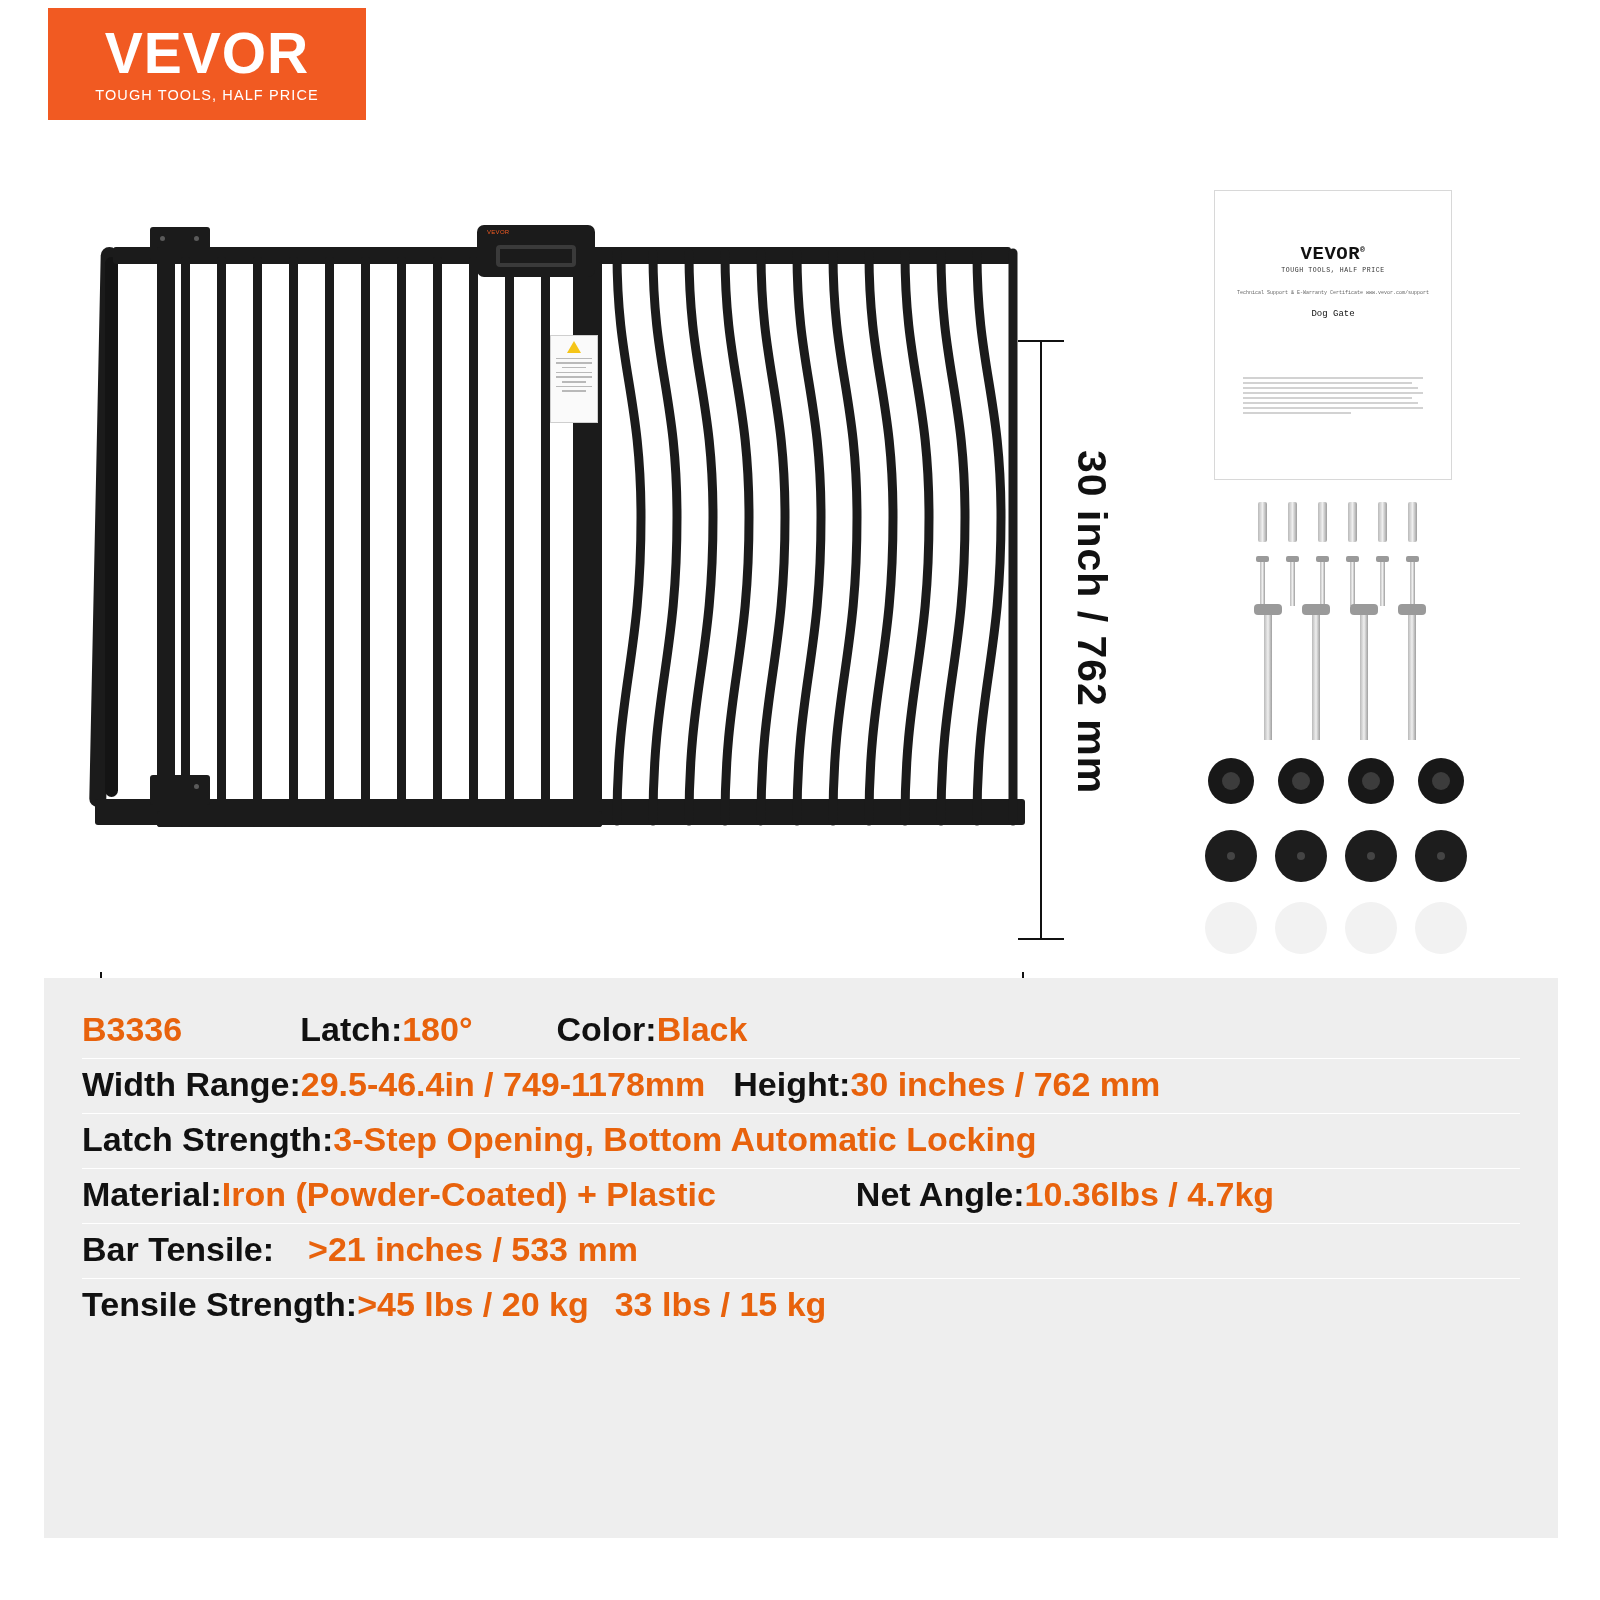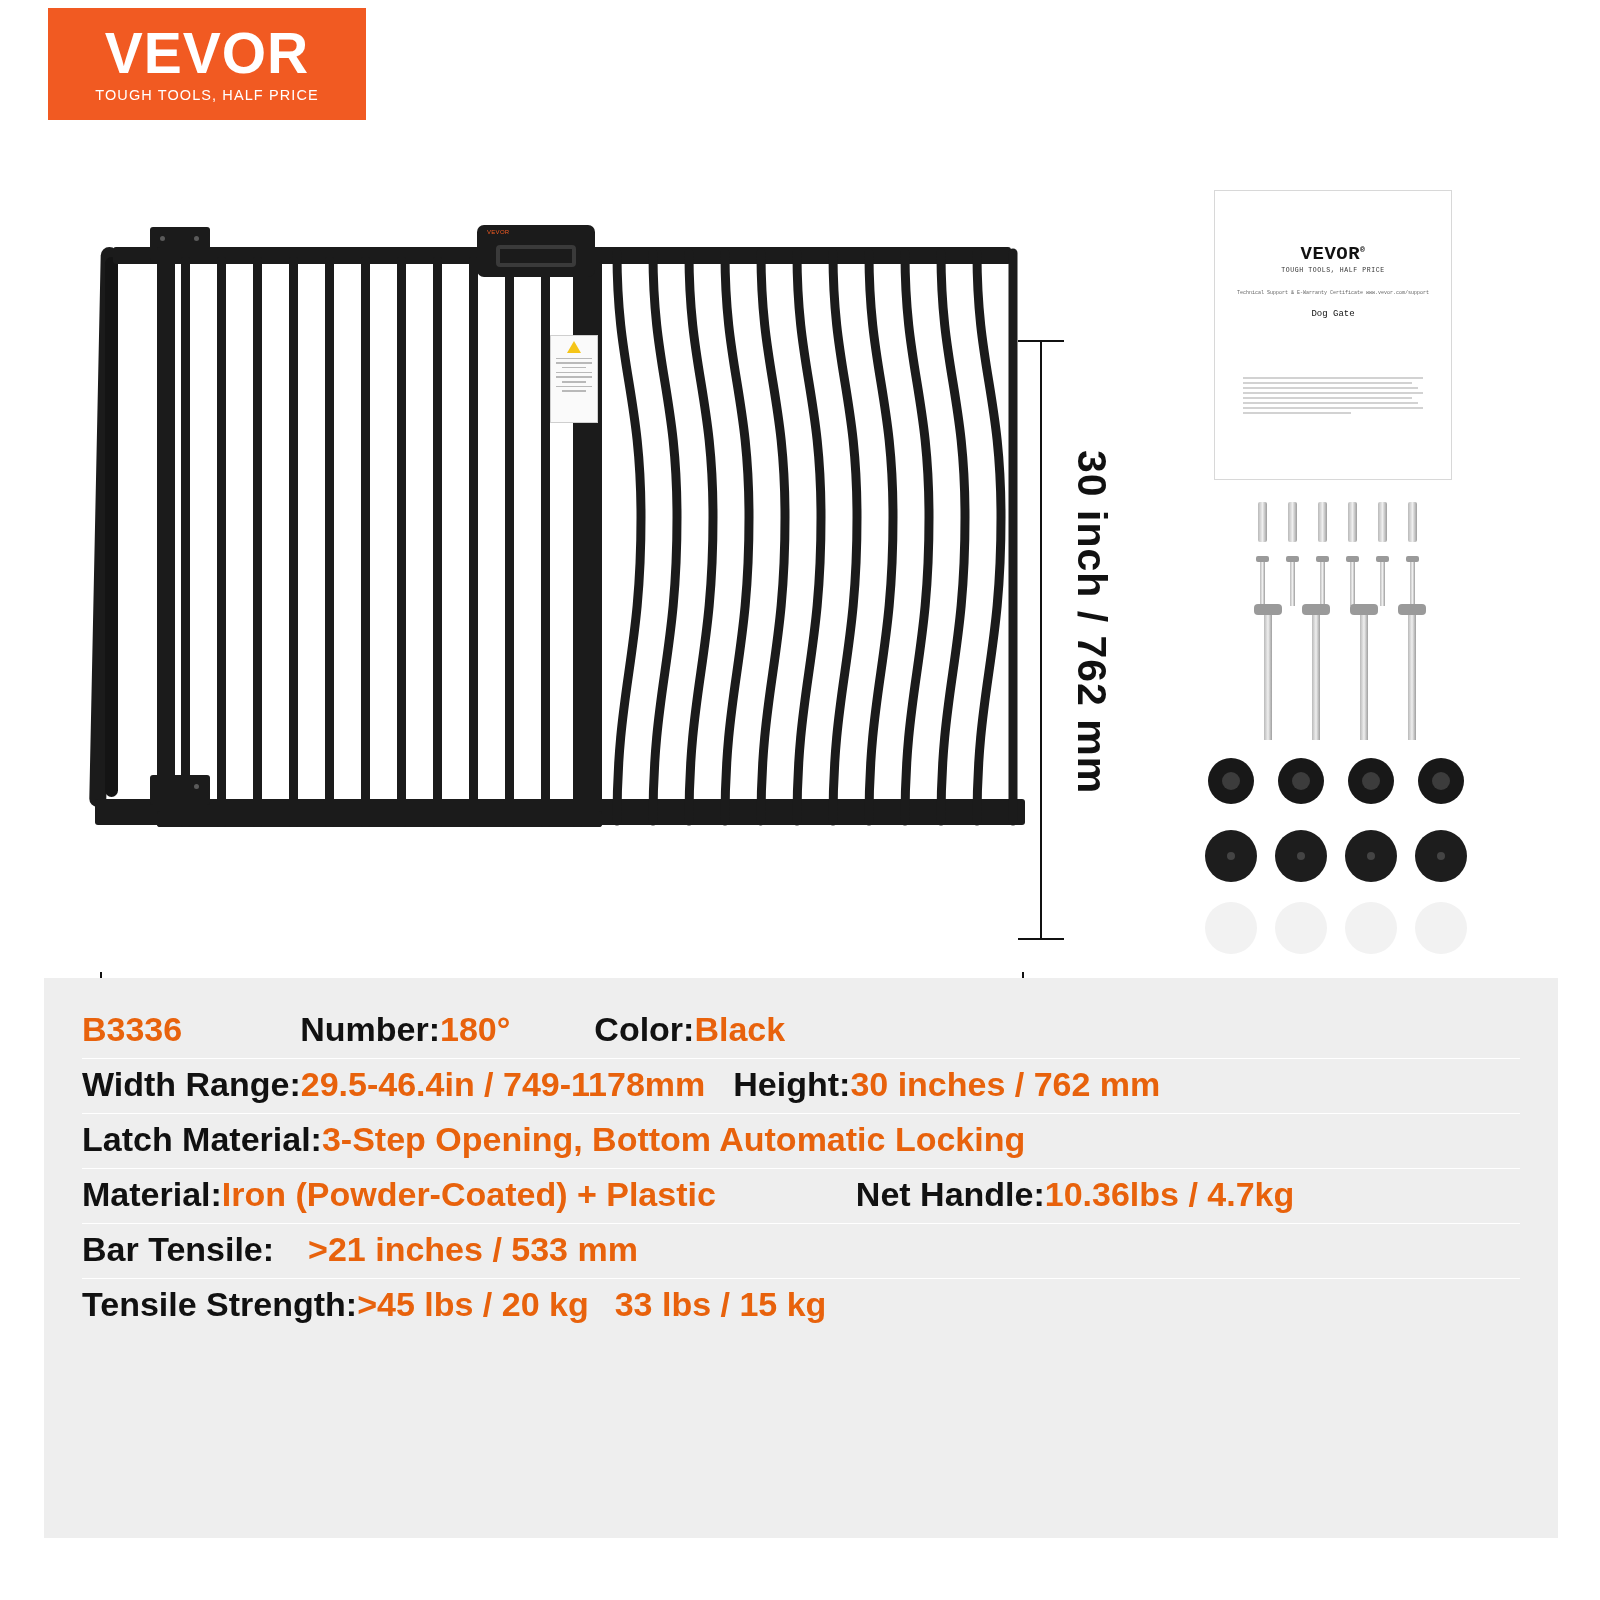--- a/index.html
+++ b/index.html
@@ -357,45 +357,45 @@
       <div class="pad-light" style="left:145px;top:722px"></div>
       <div class="pad-light" style="left:215px;top:722px"></div>
     </div>
   </div>
 
   <div class="spec">
 
     <div class="srow">
       <span class="v">B3336</span>
       <span class="gap" style="width:118px"></span>
-      <span class="k">Number: </span>
+      <span class="k">Latch: </span>
       <span class="v">180°</span>
       <span class="gap" style="width:84px"></span>
       <span class="k">Color: </span>
       <span class="v">Black</span>
     </div>
 
     <div class="srow">
       <span class="k">Width Range: </span>
       <span class="v">29.5-46.4in /  749-1178mm</span>
       <span class="gap" style="width:28px"></span>
       <span class="k">Height: </span>
       <span class="v">30 inches / 762 mm</span>
     </div>
 
     <div class="srow">
-      <span class="k">Latch Material: </span>
+      <span class="k">Latch Strength: </span>
       <span class="v">3-Step Opening, Bottom Automatic Locking</span>
     </div>
 
     <div class="srow">
       <span class="k">Material: </span>
       <span class="v">Iron (Powder-Coated) + Plastic</span>
       <span class="gap" style="width:140px"></span>
-      <span class="k">Net Handle: </span>
+      <span class="k">Net Angle: </span>
       <span class="v">10.36lbs / 4.7kg</span>
     </div>
 
 
     <div class="srow">
       <span class="k">Bar Tensile: </span>
       <span class="gap" style="width:34px"></span>
       <span class="v">&gt;21 inches / 533 mm</span>
     </div>
 

